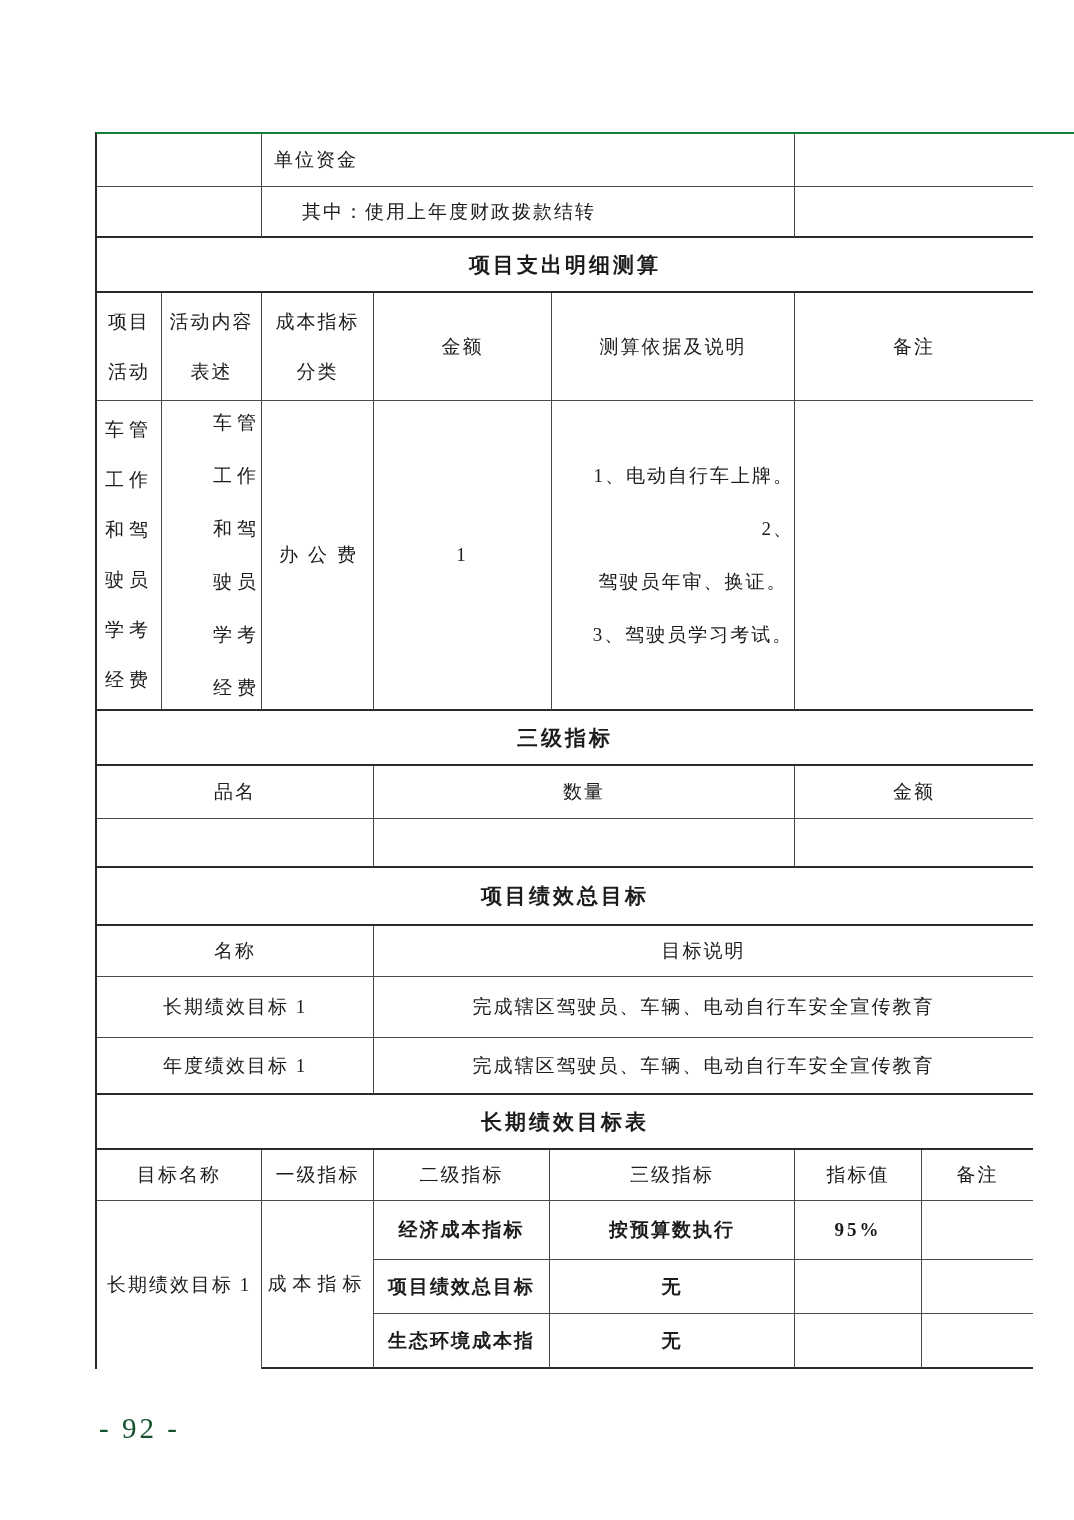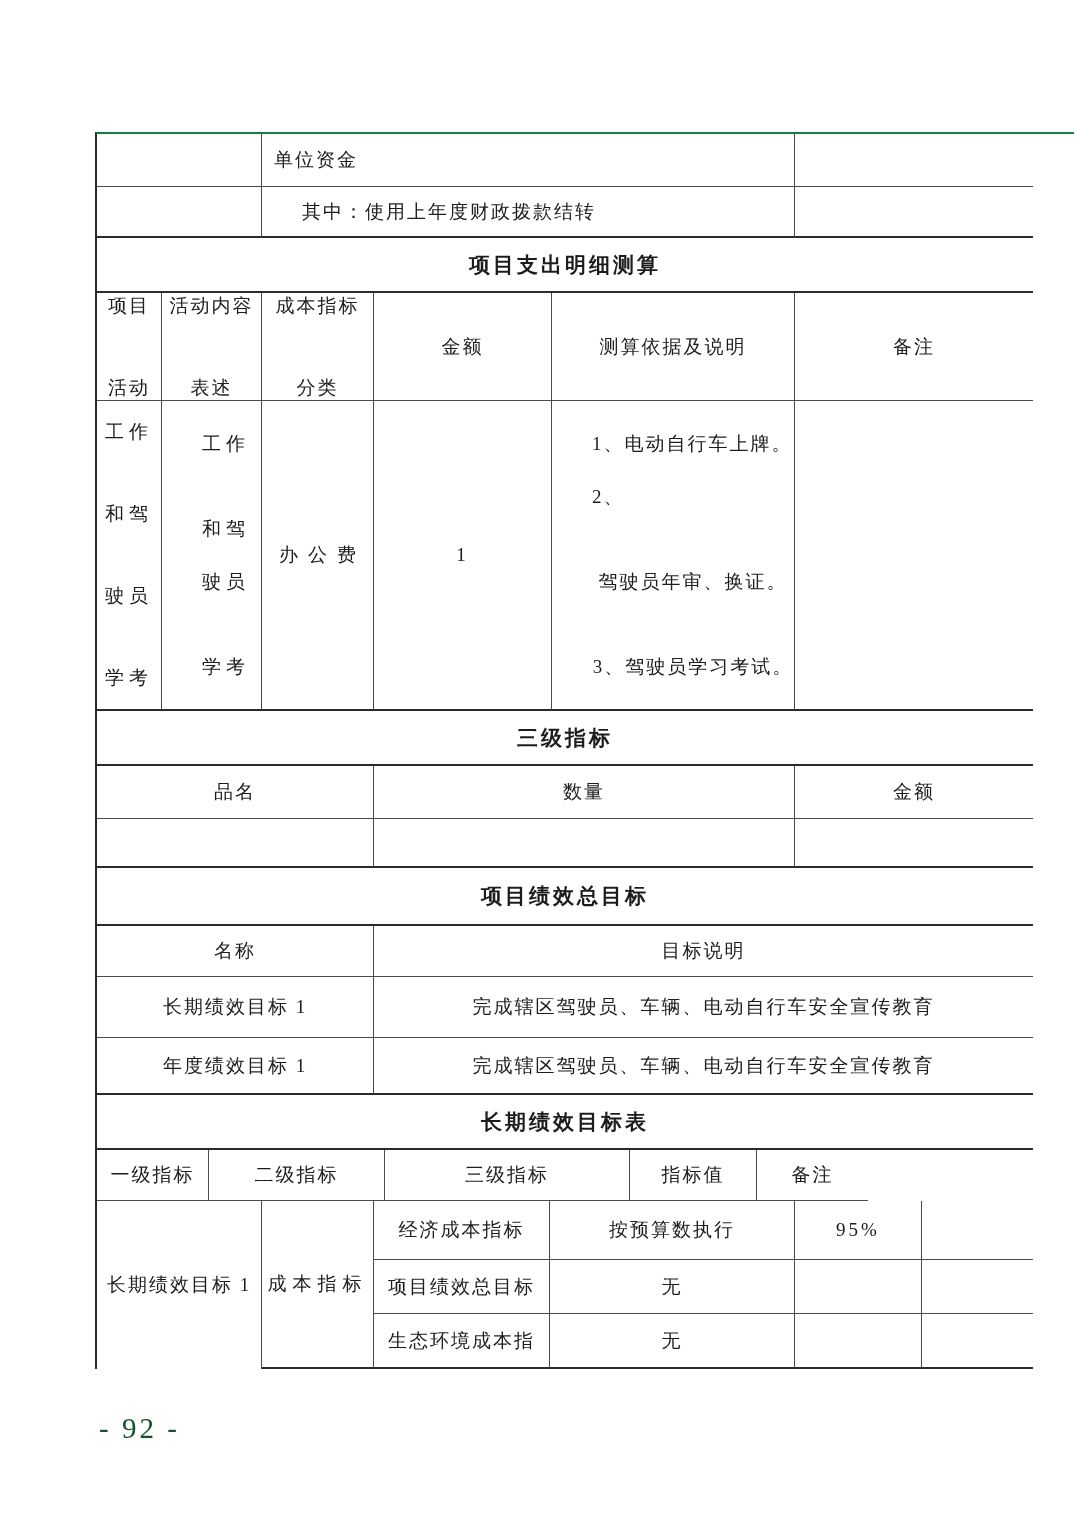--- a/index.html
+++ b/index.html
@@ -12,50 +12,50 @@
   .sheet { position:absolute; left:0; top:0; width:1074px; height:1520px; background:#fff; }
 
   .doc-table {
     position:absolute; left:95px; top:132px; width:1041px;
     border-top:2px solid #15803d; border-left:2px solid #2b2b2b; border-right:2px solid #2b2b2b;
   }
   .row { display:flex; width:936px; }
   .cell {
     border-right:1px solid #4a4a4a; border-bottom:1px solid #4a4a4a;
     display:flex; align-items:center; justify-content:center;
-    text-align:left; overflow:hidden;
+    text-align:right; overflow:hidden;
   }
   .cell.last { border-right:none; }
   .tb > .cell, .cell.tb { border-bottom-width:2px; border-bottom-color:#2b2b2b; }
   .nb { border-bottom:none !important; }
   .left { justify-content:flex-start; text-align:left; }
 
   .title-cell { width:936px; font-weight:bold; font-size:21px; letter-spacing:3px; }
 
   
   .w-165{width:165px} .w-533{width:533px} .w-238{width:238px}
   .w-65{width:65px} .w-100{width:100px} .w-112{width:112px} .w-178{width:178px}
   .w-243{width:243px} .w-277{width:277px} .w-421{width:421px} .w-659{width:659px}
   .w-176{width:176px} .w-245{width:245px} .w-127{width:127px} .w-111{width:111px}
 
   
   .h-53{height:53px} .h-51{height:51px} .h-55{height:55px} .h-108{height:108px}
   .h-310{height:310px} .h-49{height:49px} .h-58{height:58px} .h-61{height:61px}
   .h-57{height:57px} .h-59{height:59px} .h-54{height:54px} .h-168{height:168px}
 
-  .stack { display:flex; flex-direction:column; justify-content:center; align-items:center; height:100%; width:100%;gap:32px; }
+  .stack { display:flex; flex-direction:column; justify-content:center; align-items:center; height:100%; width:100%; }
   .lh50 .line { line-height:50px; }
   .lh53 .line { line-height:53px;margin-left:40px; }
   .sp5 { letter-spacing:5px; }
   .sp10 { letter-spacing:10px; text-indent:10px; }
   .sp6 { letter-spacing:6px; }
   .pad12 { padding-left:12px; }
   .pad40 { padding-left:40px; }
   .subcol { display:flex; flex-direction:column; width:659px; }
-  .subrow { display:flex; width:659px; }
+  .subrow { display:flex; width:659px;font-weight:bold; }
   .num { letter-spacing:3px; }
 
   .page-number {
     position:absolute; left:99px; top:1412px;
     font-size:29px; letter-spacing:3px; color:#14532d;
   }
 </style>
 </head>
 <body>
 
@@ -157,20 +157,21 @@
     </div>
     <div class="row h-57 tb">
       <div class="cell w-277">年度绩效目标 1</div>
       <div class="cell w-659 last">完成辖区驾驶员、车辆、电动自行车安全宣传教育</div>
     </div>
 
     <div class="row h-55 tb">
       <div class="cell title-cell last">长期绩效目标表</div>
     </div>
     <div class="row h-51">
+      <div class="cell w-165">目标名称</div>
       <div class="cell w-112">一级指标</div>
       <div class="cell w-176">二级指标</div>
       <div class="cell w-245">三级指标</div>
       <div class="cell w-127">指标值</div>
       <div class="cell w-111 last">备注</div>
     </div>
     <div class="row h-168">
       <div class="cell w-165 nb">长期绩效目标 1</div>
       <div class="cell w-112 tb sp6">成本指标</div>
       <div class="subcol">

